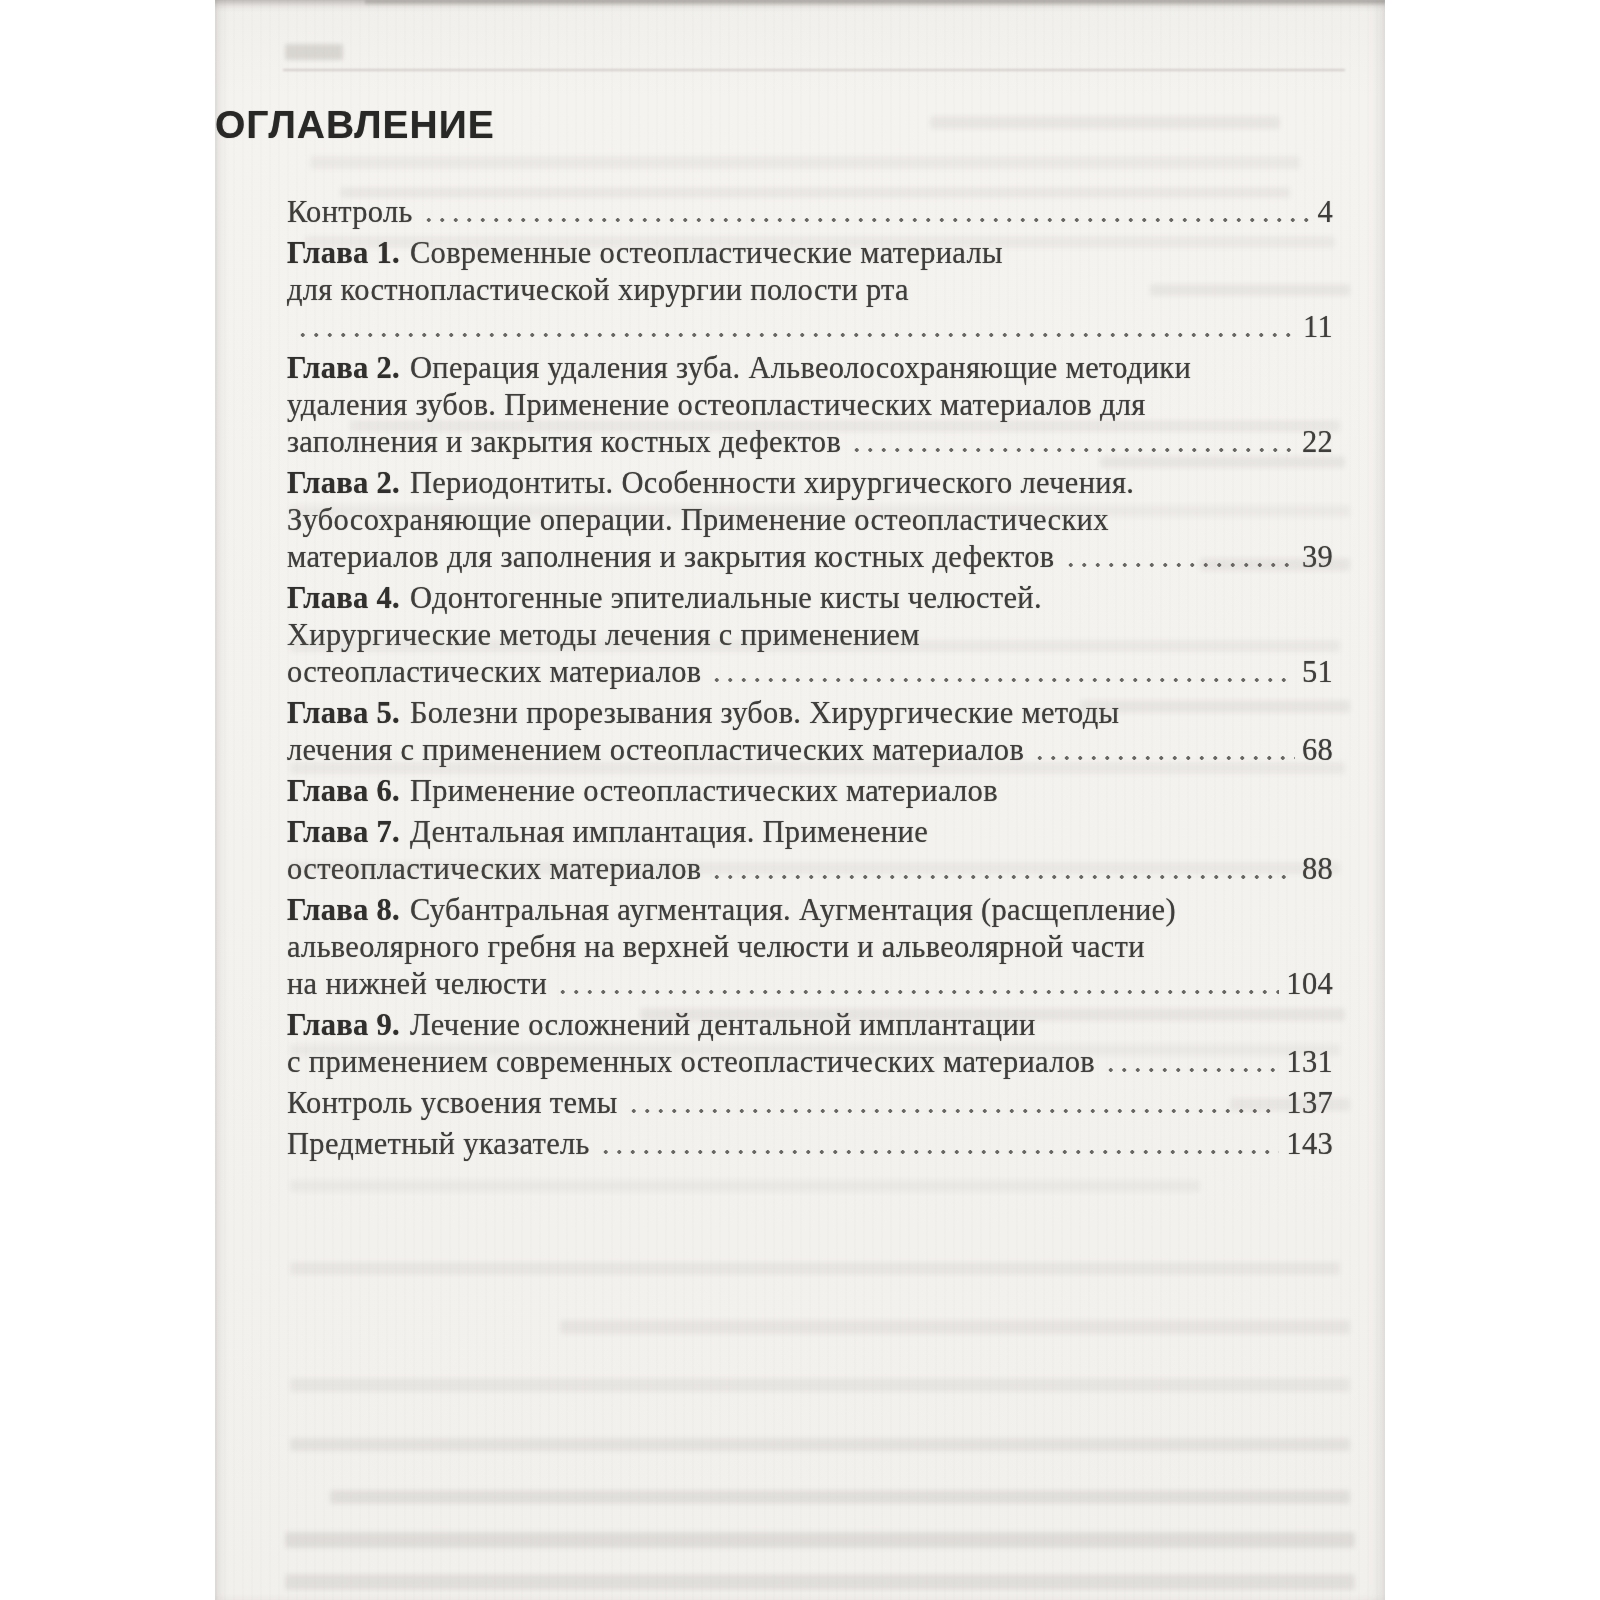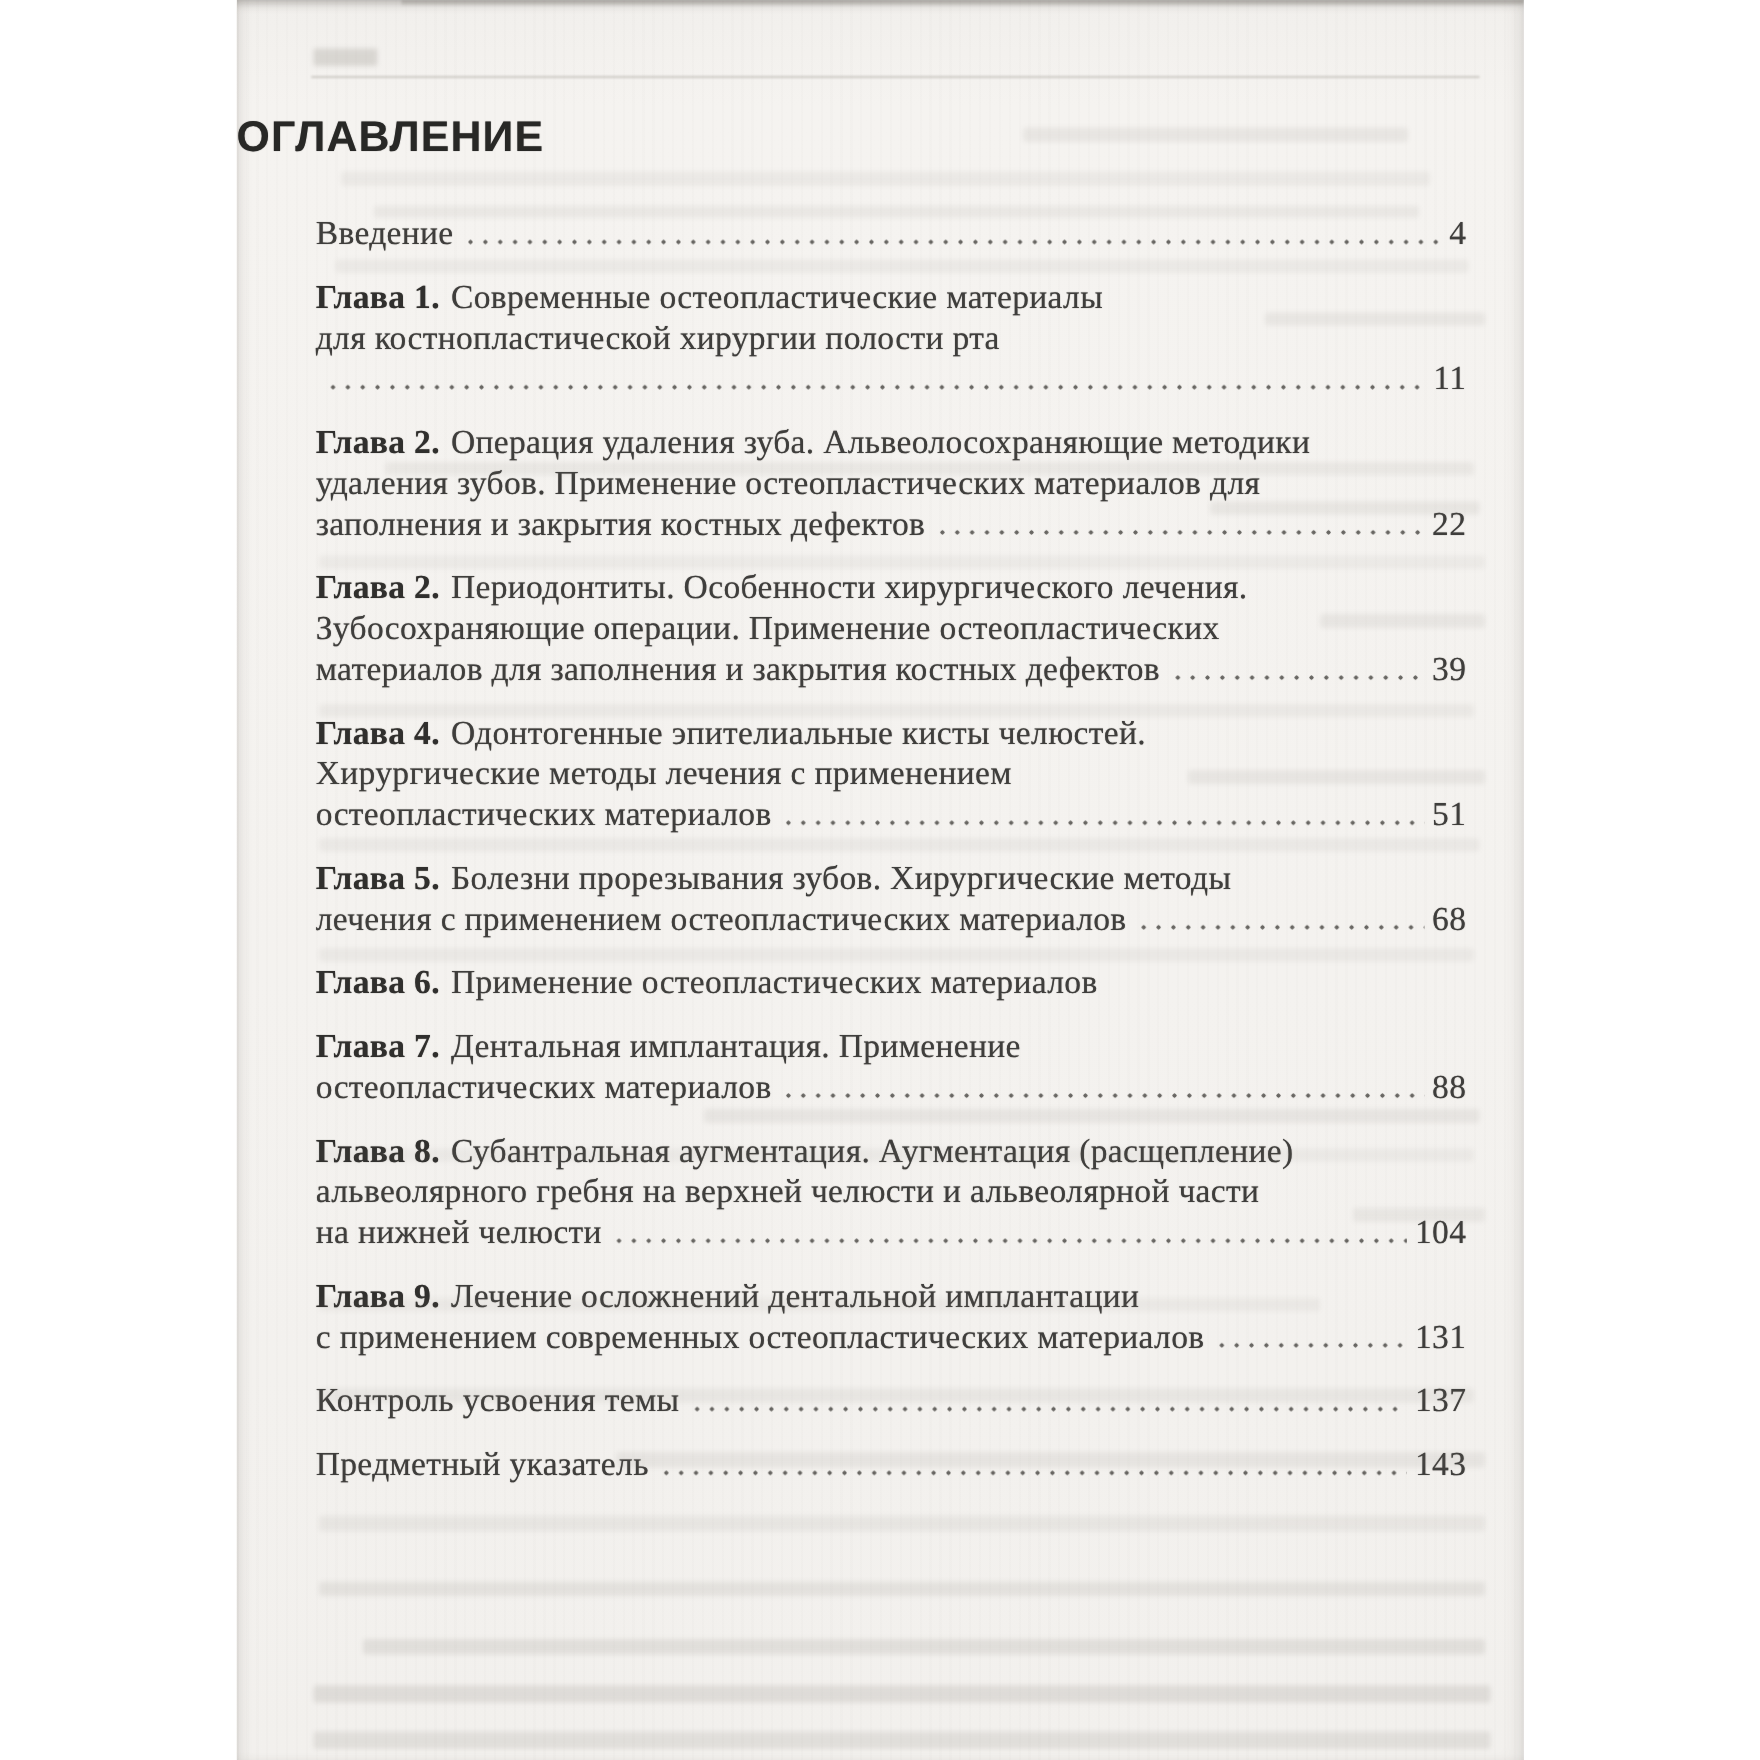--- a/index.html
+++ b/index.html
@@ -47,21 +47,21 @@
     font-weight:700;font-size:39px;letter-spacing:1px;
     color:#282826;
     text-shadow:0 0 1px rgba(45,44,42,0.55);
   }
   .toc{
     position:absolute;left:72px;top:194px;width:1046px;
     font-size:30.5px;letter-spacing:0.3px;
     color:#3f3e3c;
     text-shadow:0 0 0.9px rgba(72,70,66,0.75);
   }
-  .toc-entry{margin-top:21px;}
+  .toc-entry{margin-top:4px;}
   .toc-entry:first-child{margin-top:0;}
   .toc-line{height:37px;line-height:37px;white-space:nowrap;}
   .toc-line.last{display:flex;}
   .chap{font-weight:700;color:#302f2d;margin-right:10px;}
   .line-text{flex:0 0 auto;}
   .dots{
     flex:1 1 auto;min-width:26px;height:10px;
     align-self:flex-end;margin:0 7px 6px 9px;
     background-image:radial-gradient(circle,#504e4a 1.7px,rgba(0,0,0,0) 2.1px);
     background-size:13.5px 10px;background-repeat:repeat-x;background-position:left bottom;
@@ -75,21 +75,21 @@
 <div class="book-page">
   <div class="page-top-edge"></div>
   <div class="ghost-header-word"></div>
   <div class="ghost-header-rule"></div>
 
   <div class="toc-title">ОГЛАВЛЕНИЕ</div>
 
   <div class="toc">
       <div class="toc-entry">
         <div class="toc-line last">
-          <span class="line-text">Введение</span>
+          <span class="line-text">Контроль</span>
           <span class="dots"></span>
           <span class="pg">4</span>
         </div>
       </div>
       <div class="toc-entry">
         <div class="toc-line"><span class="line-text"><span class="chap">Глава 1.</span><span>Современные остеопластические материалы</span></span></div>
         <div class="toc-line"><span class="line-text">для костнопластической хирургии полости рта</span></div>
         <div class="toc-line last">
           <span class="dots"></span>
           <span class="pg">11</span>

